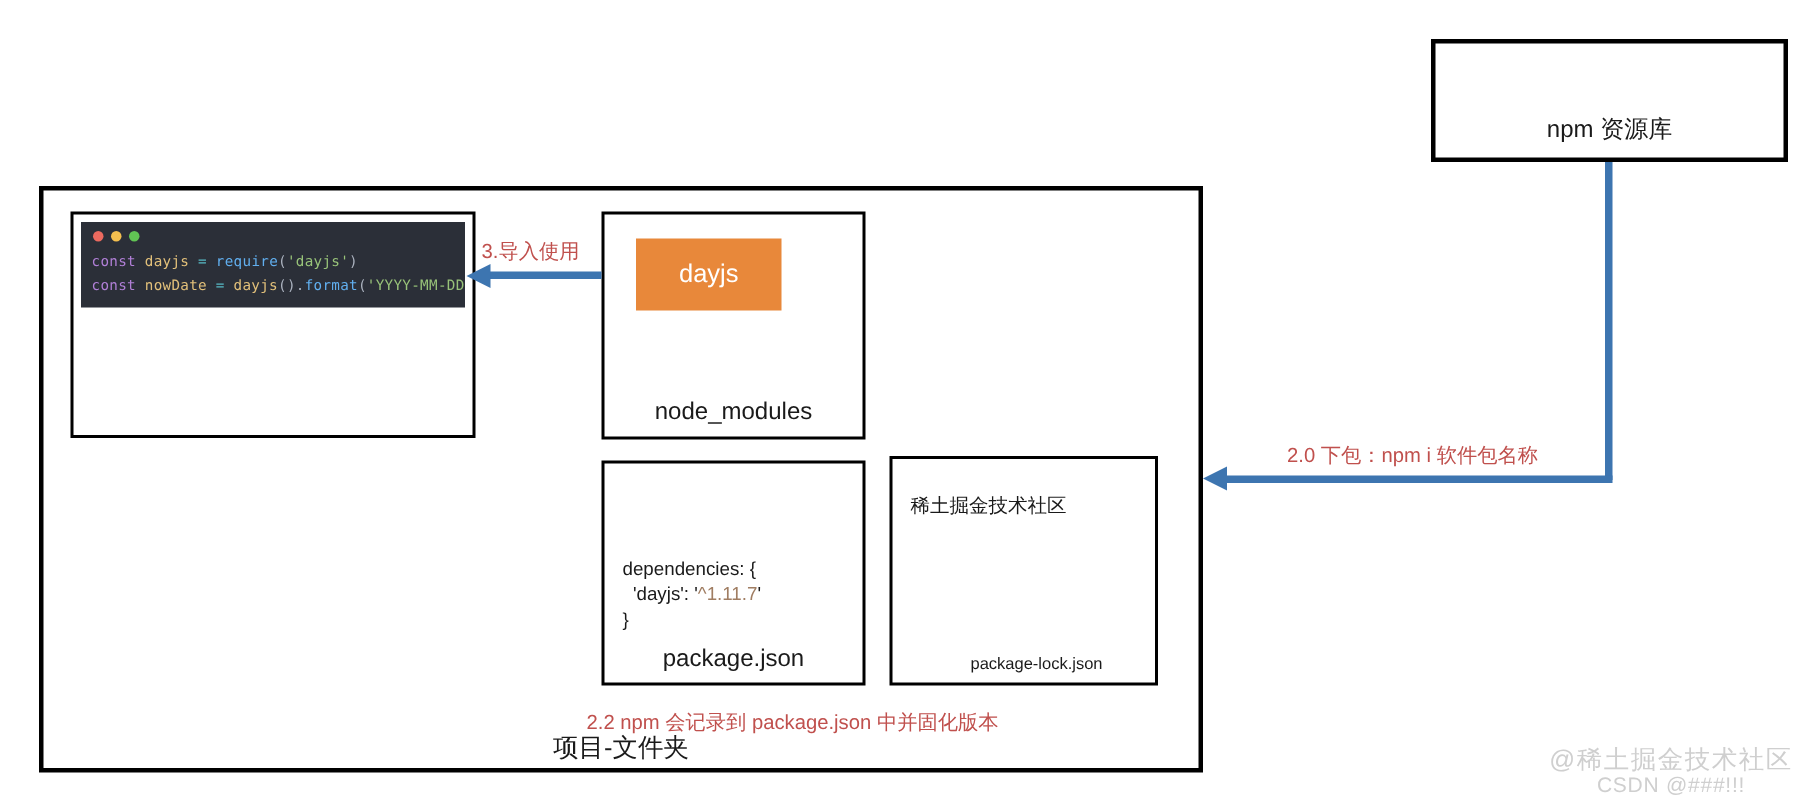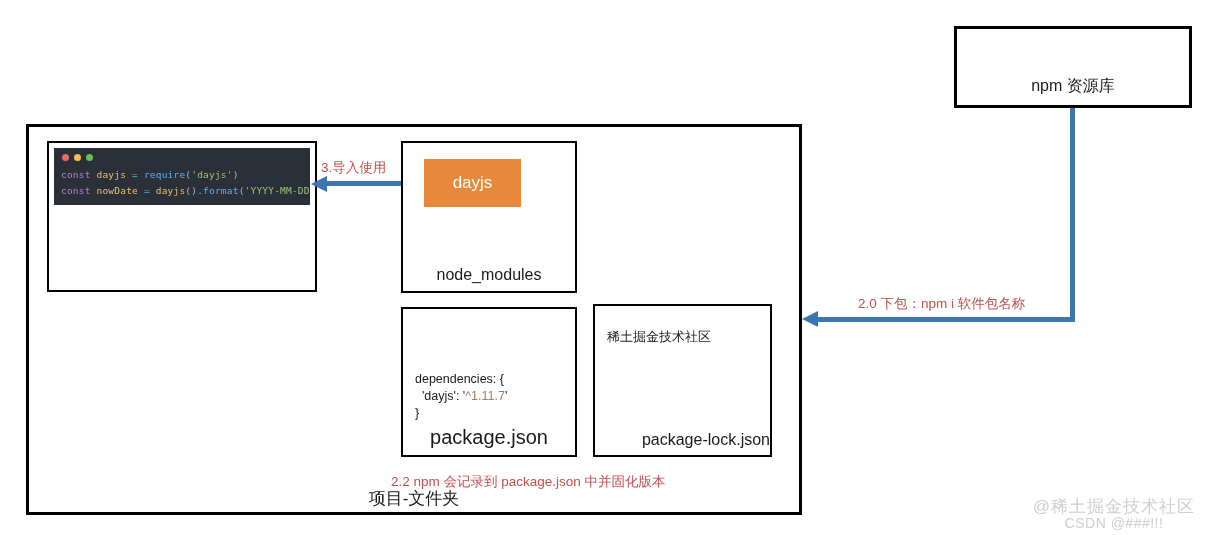--- a/index.html
+++ b/index.html
@@ -165,21 +165,21 @@
     white-space: pre;
     margin-top: 48px;
   }
   .tk-ver { color: #a07d62; }
   #package-json-card .label {
     position: absolute;
     left: 0;
     right: 0;
     bottom: 6px;
     text-align: center;
-    font-size: 20px;
+    font-size: 16px;
     color: #1a1a1a;
   }
 
   
   #package-lock-card {
     left: 593px;
     top: 304px;
     width: 179px;
     height: 153px;
   }
@@ -188,22 +188,22 @@
     left: 12px;
     top: 22px;
     font-size: 13px;
     color: #1a1a1a;
   }
   #package-lock-card .label {
     position: absolute;
     left: 0;
     right: 0;
     bottom: 6px;
-    text-align: right;
-    font-size: 16px;
+    text-align: center;
+    font-size: 11px;
     color: #1a1a1a;
     padding-left: 17px;
   }
 
   
   .arrow-line {
     position: absolute;
     background: #3d75b0;
   }
   .arrow-head {

